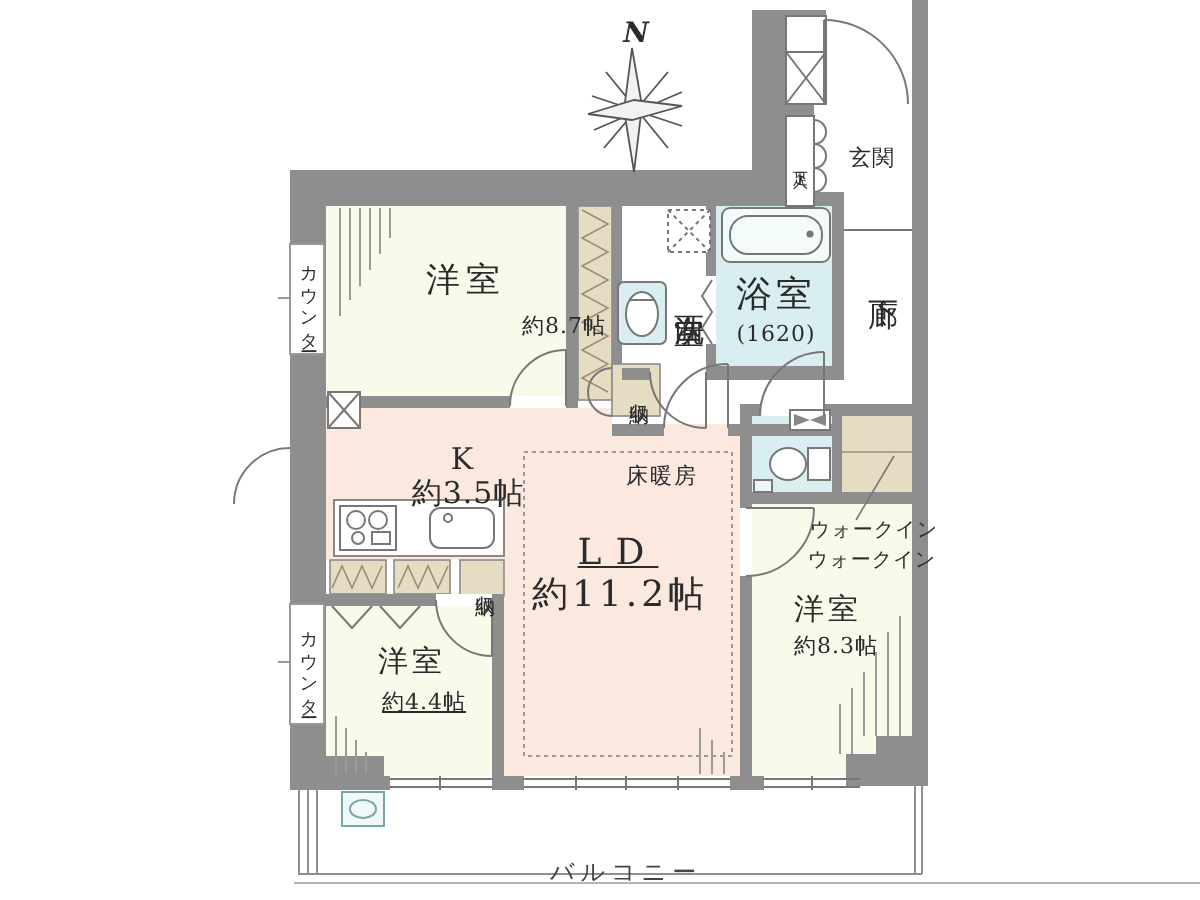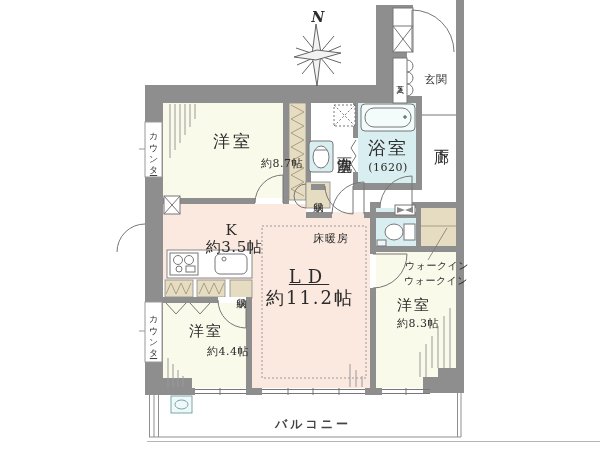--- a/index.html
+++ b/index.html
@@ -269,19 +269,19 @@
   <div class="lbl ld" style="left:309px;top:277px;">LD</div>
   <div class="lbl t14" style="left:310px;top:298px;text-align:right;">約11.2帖</div>
 
   <div class="lbl t8" style="left:437px;top:266px;">ウォークイン</div>
   <div class="lbl t8" style="left:436px;top:281px;">ウォークイン</div>
   <div class="lbl t15" style="left:414px;top:305px;">洋室</div>
   <div class="lbl t13" style="left:418px;top:323px;">約8.3帖</div>
 
   <div class="lbl t8 v" style="left:241px;top:290px;">収納</div>
   <div class="lbl t15" style="left:206px;top:331px;">洋室</div>
-  <div class="lbl t13" style="left:228px;top:351px;">約4.4帖</div>
+  <div class="lbl t13" style="left:212px;top:351px;text-decoration:underline;">約4.4帖</div>
 
   <div class="lbl t9 v" style="left:153px;top:149px;">カウンター</div>
   <div class="lbl t9 v" style="left:153px;top:332px;">カウンター</div>
 
-  <div class="lbl balc" style="left:313px;top:424px;font-weight:bold;">バルコニー</div>
+  <div class="lbl balc" style="left:313px;top:436px;">バルコニー</div>
 </div>
 
 </body></html>

